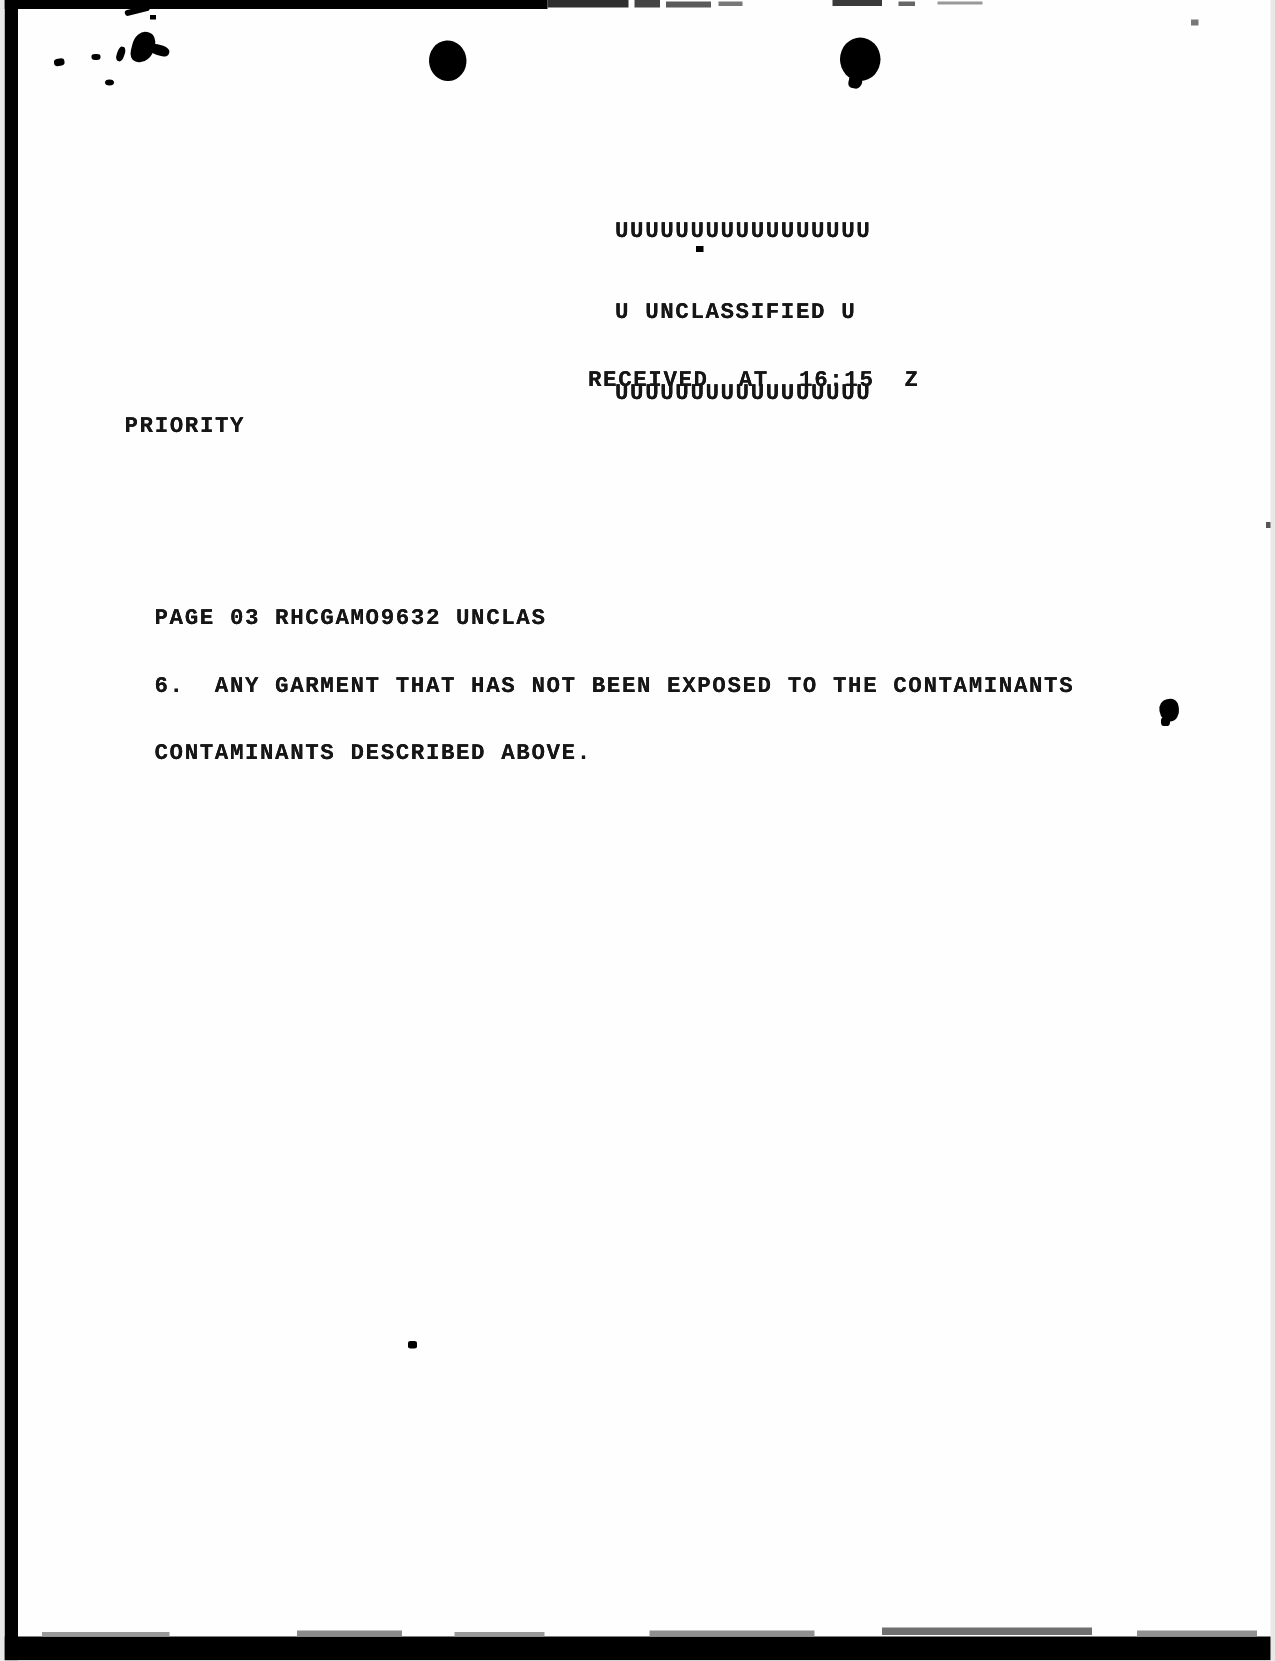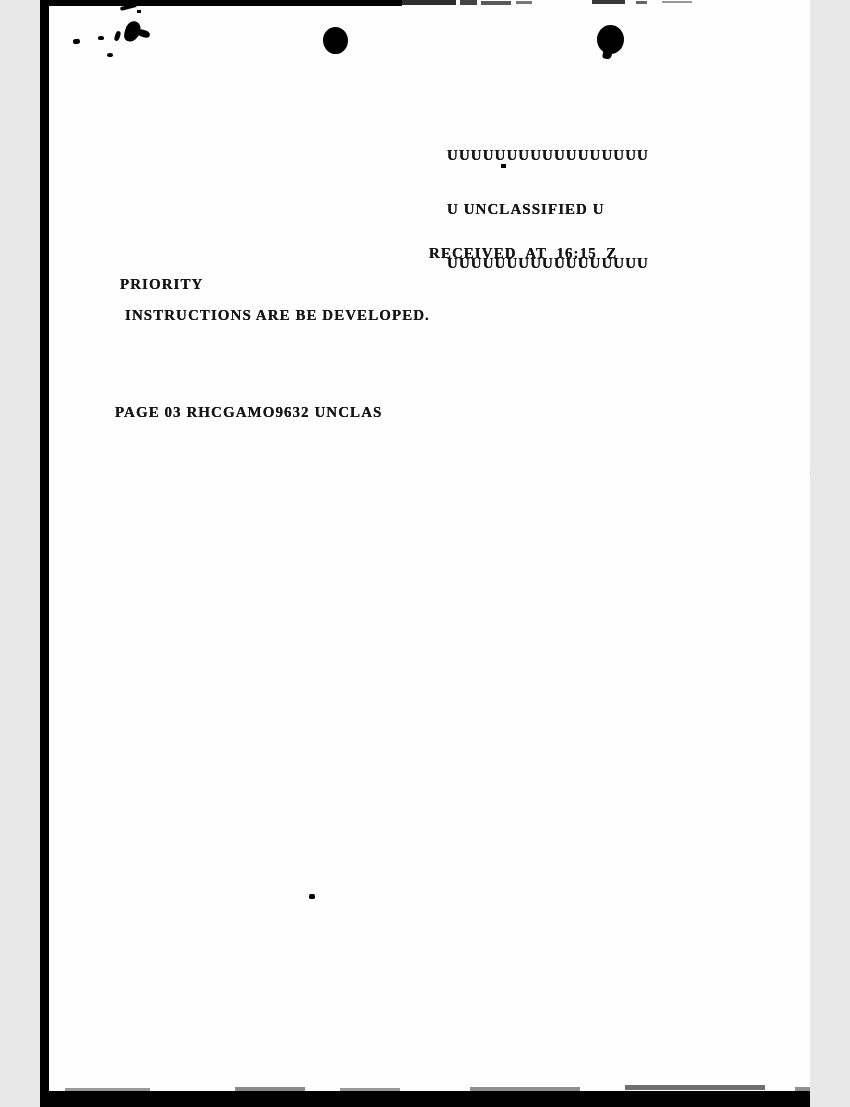--- a/index.html
+++ b/index.html
@@ -1,23 +1,23 @@
 <!DOCTYPE html>
 <html><head>
 <meta charset="utf-8">
 <style>
   html, body { margin: 0; padding: 0; background: #e8e8e8; }
   .page {
     position: relative;
-    width: 770px;
+    width: 844px;
     height: 1107px;
     margin: 0 auto;
     background: #fefefe;
     overflow: hidden;
-    font-family: Liberation Serif, serif;
+    font-family: Liberation Mono, monospace;
     color: #161616;
   }
   .txt {
     position: absolute;
     font-size: 15px;
     font-weight: 700;
     letter-spacing: 1.05px;
     line-height: 15px;
     white-space: pre;
     color: #161616;
@@ -73,19 +73,20 @@
   <div class="txt banner" style="left:407px; top:110px;">
     <div>UUUUUUUUUUUUUUUUU</div>
     <div>U UNCLASSIFIED U</div>
     <div>UUUUUUUUUUUUUUUUU</div>
   </div>
 
   <div class="txt" style="left:389px; top:246px;">RECEIVED  AT  16:15  Z</div>
 
   <div class="txt" style="left:80px; top:277px;">PRIORITY</div>
 
-  <div class="txt" style="left:85px; top:308px;">INSTRUCTIONS ARE BE DEVELOPED.</div>
 
-  <div class="txt" style="left:75px; top:375px;">
+  <div class="txt" style="left:100px; top:375px;">
     <div>PAGE 03 RHCGAMO9632 UNCLAS</div>
+    <div>6.  ANY GARMENT THAT HAS NOT BEEN EXPOSED TO THE CONTAMINANTS</div>
+    <div>CONTAMINANTS DESCRIBED ABOVE.</div>
   </div>
 
 </div>
 
 </body></html>

